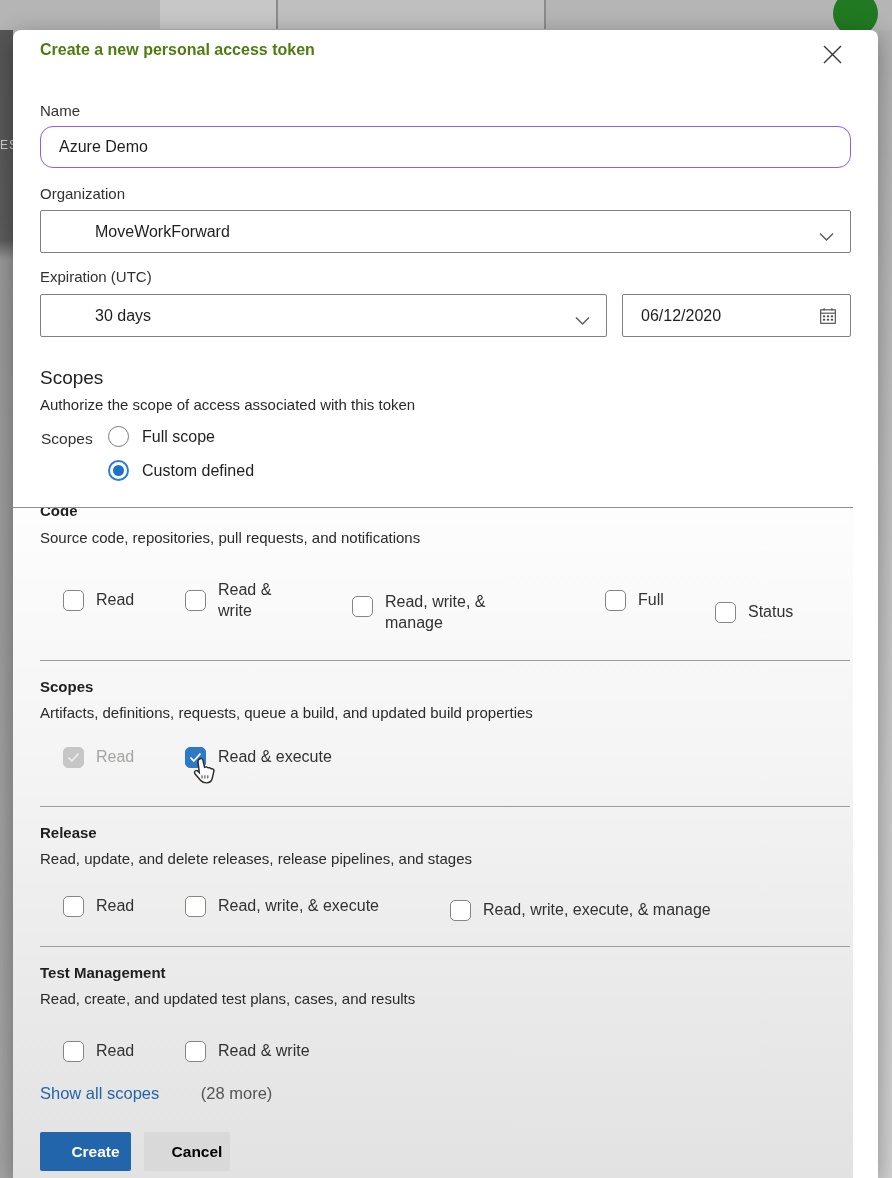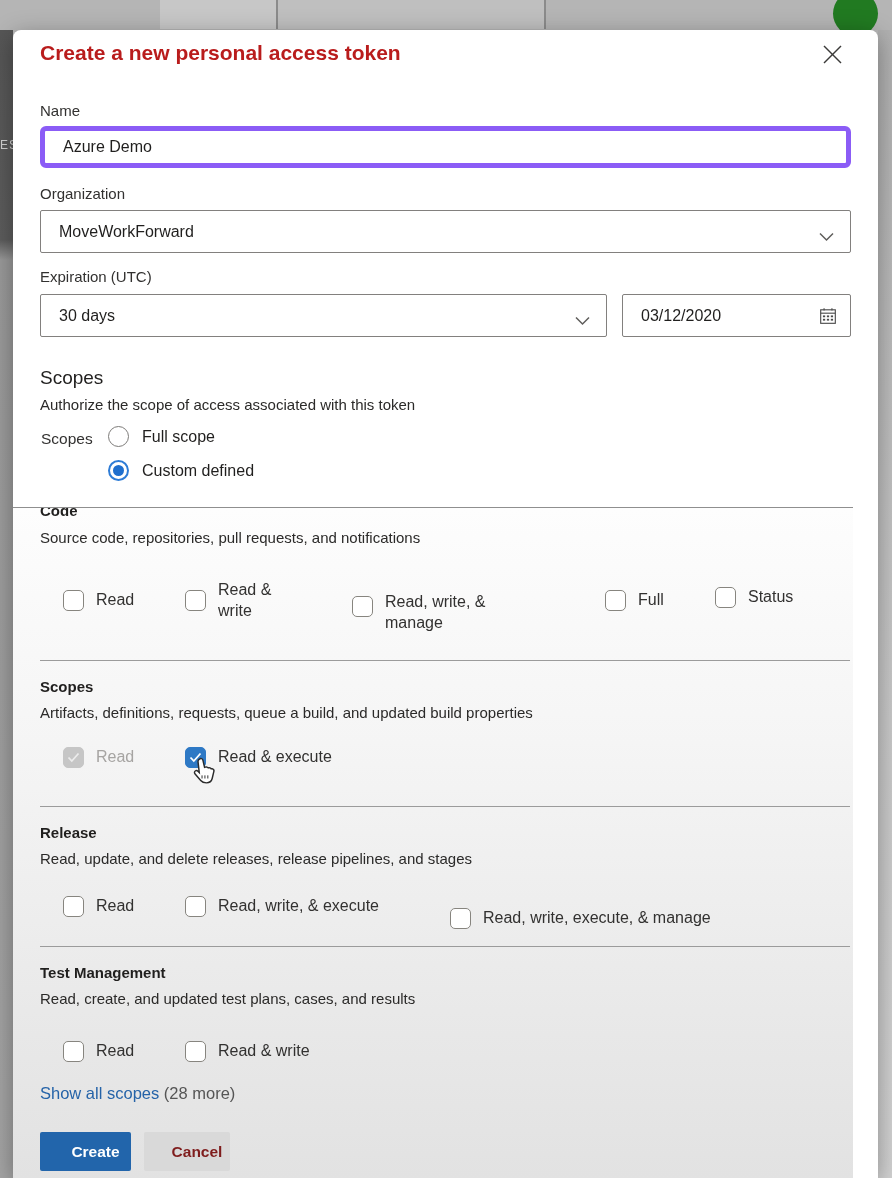--- a/index.html
+++ b/index.html
@@ -19,31 +19,31 @@
     font-size:12px; overflow:hidden; letter-spacing:1px; }
   .bg-rightstrip { position:absolute; left:878px; top:30px; width:14px; height:1148px;
     background:linear-gradient(180deg,#b0b0b0,#c9c9c9 60%,#d2d2d2); }
   .avatar { position:absolute; left:833px; top:-9px; width:45px; height:45px;
     border-radius:50%; background:#217a21; }
 
   
   .modal { position:absolute; left:13px; top:30px; width:865px; height:1148px;
     background:#ffffff; border-radius:8px 8px 0 0; box-shadow:0 6px 24px rgba(0,0,0,.35); }
 
-  .dlg-title { position:absolute; left:27px; top:11px; font-size:21px; font-weight:700; color:#b91c1c; }
+  .dlg-title { position:absolute; left:27px; top:11px; font-size:16px; font-weight:700; color:#4d7c0f; }
   .close-btn { position:absolute; left:799px; top:8px; width:40px; height:36px;
     display:flex; align-items:center; justify-content:center; cursor:pointer; background:none; border:none; }
 
   .fld-label { position:absolute; left:27px; font-size:15px; color:#323130; }
   .txt-input { position:absolute; left:27px; width:811px; height:42px;
-    border:5px solid #8b5cf6; border-radius:6px; background:#fff;
+    border:1px solid #8b5cf6; border-radius:13px; background:#fff;
     font-family:"Liberation Sans",sans-serif; font-size:16px; color:#201f1e; padding:0 18px; }
   .combo { position:absolute; height:43px; border:1px solid #82807e; border-radius:2px;
     background:#fff; display:flex; align-items:center; padding:0 18px; cursor:pointer; }
-  .combo .val { font-size:16px; color:#201f1e; }
+  .combo .val { font-size:16px; color:#201f1e;margin-left:36px; }
   .combo .chev { position:absolute; right:16px; top:17px; }
   .datebox { position:absolute; left:609px; width:229px; height:43px; border:1px solid #82807e;
     border-radius:2px; background:#fff; display:flex; align-items:center; padding:0 18px; cursor:pointer; }
   .datebox .val { font-size:16px; color:#201f1e; }
   .datebox .cal { position:absolute; right:13px; top:12px; }
 
   .scopes-h { position:absolute; left:27px; top:337px; font-size:19px; color:#201f1e; }
   .scopes-d { position:absolute; left:27px; top:366px; font-size:15px; color:#2b2a29; }
   .scopes-radio-caption { position:absolute; left:28px; top:400px; font-size:15.5px; color:#323130; }
 
@@ -67,26 +67,26 @@
   .cb { width:21px; height:21px; border:1.5px solid #87857f; border-radius:5px; background:#fff;
     flex:none; display:flex; align-items:center; justify-content:center; }
   .cb.checked { background:#2e79c5; border-color:#2e79c5; }
   .cb.checked.disabled { background:#c6c6c6; border-color:#c6c6c6; }
   .cb-label { font-size:16px; color:#323130; line-height:1.3; }
   .cb-item.disabled .cb-label { color:#a6a4a2; }
   .w82 { max-width:84px; } .w135 { max-width:136px;margin-top:12px; }
 
   .showall { position:absolute; left:27px; top:576px; font-size:16.5px; cursor:pointer; }
   .showall .lnk { color:#2563a8; }
-  .showall .sfx { color:#555555; }
+  .showall .sfx { color:#555555;margin-left:37px; }
 
   .btn { position:absolute; top:624px; height:39px; border:none; border-radius:2px;
     font-family:"Liberation Sans",sans-serif; font-size:15.5px; font-weight:700; cursor:pointer;padding-left:20px; }
   .btn-create { left:27px; width:91px; background:#2265ab; color:#ffffff; }
-  .btn-cancel { left:131px; width:86px; background:#d9d9d9; color:#7f1d1d; }
+  .btn-cancel { left:131px; width:86px; background:#d9d9d9; color:#000000; }
 
   .cursor-icon { position:absolute; left:177px; top:249px; z-index:5; pointer-events:none; }
 </style>
 </head>
 <body>
 
 <div class="stage">
 
   <div class="bg-topstrip">
     <div class="bg-box1"></div>
@@ -126,21 +126,21 @@
     <div class="fld-label" style="top:238px">Expiration (UTC)</div>
     <div class="combo" style="left:27px; top:264px; width:567px;">
       <span class="val">30 days</span>
       <span class="chev">
         <svg width="15" height="10">
             <polyline points="1,1.5 7.5,8 14,1.5" fill="none" stroke="#5f5d5b" stroke-width="1.5"></polyline>
           </svg>
       </span>
     </div>
     <div class="datebox" style="top:264px">
-      <span class="val">03/12/2020</span>
+      <span class="val">06/12/2020</span>
       <span class="cal">
         <svg width="18" height="18" viewBox="0 0 16 16">
           <rect x="1.5" y="2.5" width="13" height="12" fill="none" stroke="#4a4a4a" stroke-width="1"></rect>
           <line x1="1.5" y1="5.5" x2="14.5" y2="5.5" stroke="#4a4a4a" stroke-width="1"></line>
           <line x1="4.5" y1="1" x2="4.5" y2="3" stroke="#4a4a4a" stroke-width="1"></line>
           <line x1="11.5" y1="1" x2="11.5" y2="3" stroke="#4a4a4a" stroke-width="1"></line>
           <g fill="#4a4a4a">
             <rect x="3.5" y="7.5" width="2" height="1.6"></rect>
               <rect x="7" y="7.5" width="2" height="1.6"></rect>
               <rect x="10.5" y="7.5" width="2" height="1.6"></rect>
@@ -181,21 +181,21 @@
           <span class="cb-label w82">Read &amp; write</span>
         </div>
         <div class="cb-item" style="left:339px; top:6px;">
           <span class="cb"></span>
           <span class="cb-label w135">Read, write, &amp; manage</span>
         </div>
         <div class="cb-item" style="left:592px; top:16px;">
           <span class="cb"></span>
           <span class="cb-label">Full</span>
         </div>
-        <div class="cb-item" style="left:702px; top:13px;">
+        <div class="cb-item" style="left:702px; top:28px;">
           <span class="cb"></span>
           <span class="cb-label">Status</span>
         </div>
       </div>
       <div class="divider" style="top:152px"></div>
 
       <div class="sec-title" style="top:170px">Scopes</div>
       <div class="sec-desc" style="top:196px">Artifacts, definitions, requests, queue a build, and updated build properties</div>
       <div class="cb-row" style="top:239px; height:30px;">
         <div class="cb-item disabled" style="left:50px; top:0;">
@@ -227,21 +227,21 @@
       <div class="sec-desc" style="top:342px">Read, update, and delete releases, release pipelines, and stages</div>
       <div class="cb-row" style="top:388px; height:30px;">
         <div class="cb-item" style="left:50px; top:0;">
           <span class="cb"></span>
           <span class="cb-label">Read</span>
         </div>
         <div class="cb-item" style="left:172px; top:0;">
           <span class="cb"></span>
           <span class="cb-label">Read, write, &amp; execute</span>
         </div>
-        <div class="cb-item" style="left:437px; top:12px;">
+        <div class="cb-item" style="left:437px; top:4px;">
           <span class="cb"></span>
           <span class="cb-label">Read, write, execute, &amp; manage</span>
         </div>
       </div>
       <div class="divider" style="top:438px"></div>
 
       <div class="sec-title" style="top:456px">Test Management</div>
       <div class="sec-desc" style="top:482px">Read, create, and updated test plans, cases, and results</div>
       <div class="cb-row" style="top:533px; height:30px;">
         <div class="cb-item" style="left:50px; top:0;">

